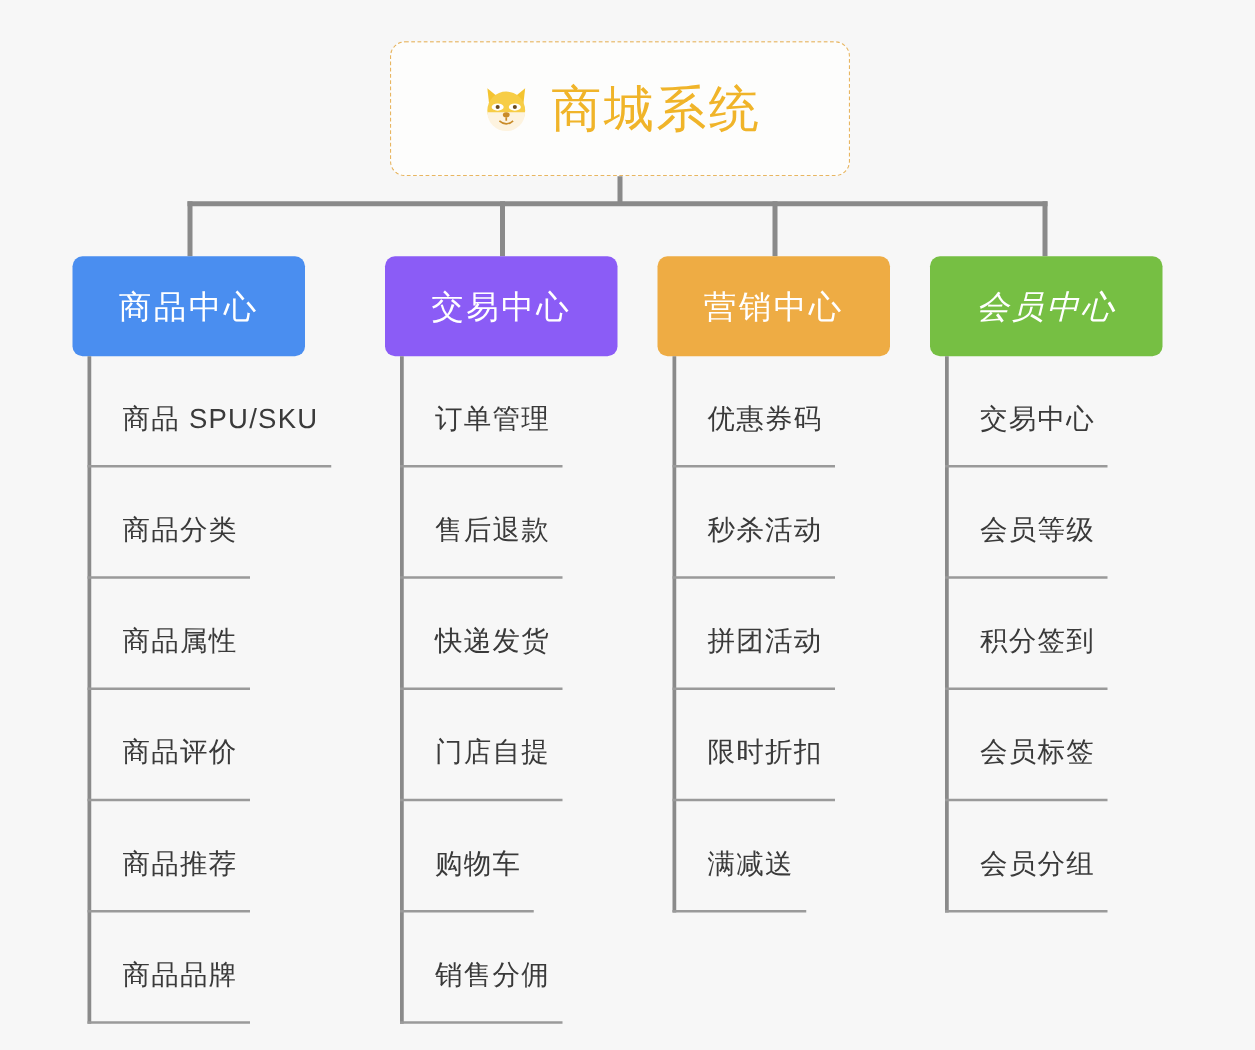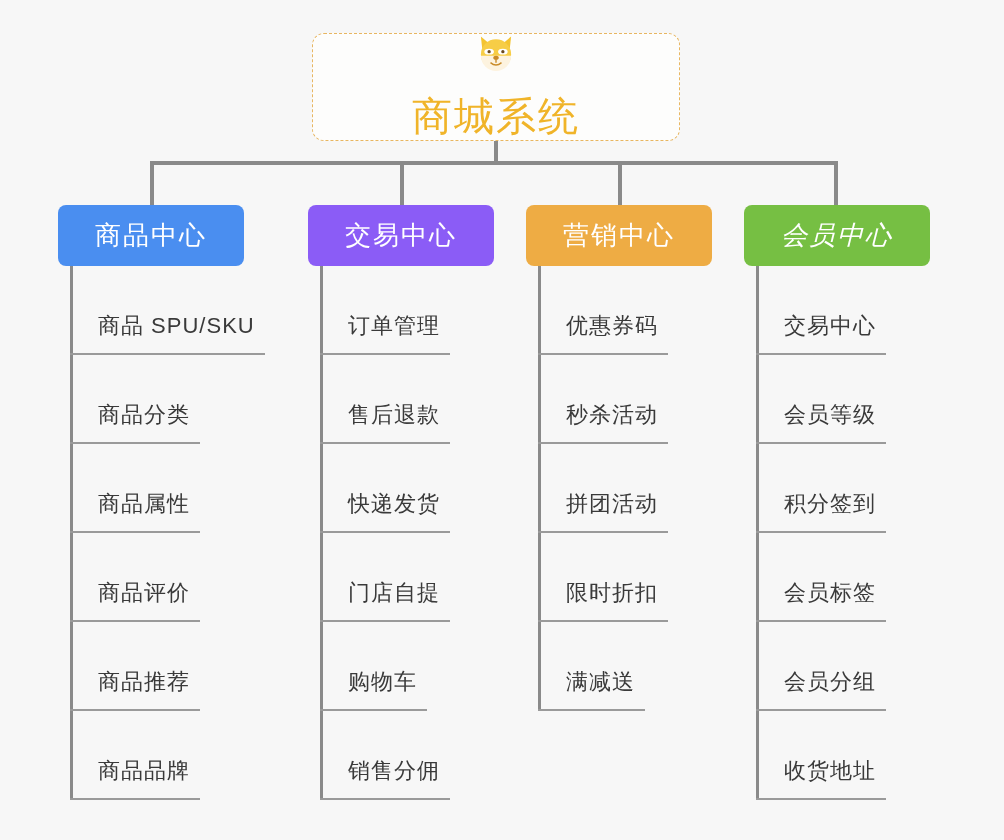--- a/index.html
+++ b/index.html
@@ -27,21 +27,20 @@
     width: 368px;
     height: 108px;
     box-sizing: border-box;
     background: #fdfdfc;
     border: 1px dashed #e8b661;
     border-radius: 12px;
     display: flex;
     align-items: center;
     justify-content: center;
     gap: 14px;
-    flex-direction: column;
   }
   .root-emoji {
     font-size: 42px;
     line-height: 1;
   }
   .root-emoji svg { display: block; }
   .root-title {
     font-size: 40px;
     color: #f0b429;
     letter-spacing: 2px;
@@ -70,21 +69,21 @@
     width: 4px;
     height: 44px;
   }
 
   
   .column {
     position: absolute;
     top: 205px;
   }
   .cat-box {
-    height: 61px;
+    height: 80px;
     border-radius: 8px;
     display: flex;
     align-items: center;
     justify-content: center;
     color: #ffffff;
     font-size: 26px;
     letter-spacing: 2px;
     box-sizing: border-box;
   }
   .leaf-spine {
@@ -95,21 +94,21 @@
   }
   .leaf {
     height: 89px;
     box-sizing: border-box;
     display: flex;
     align-items: flex-end;
     position: relative;
   }
   .leaf-label {
     display: inline-block;
-    padding: 0 10px 12px 28px;
+    padding: 0 10px 22px 28px;
     font-size: 22px;
     color: #3a3a3a;
     white-space: nowrap;
     border-bottom: 2px solid #9a9a9a;
     margin-left: -3px;
     letter-spacing: 1px;
   }
 </style>
 </head>
 <body style="background: rgb(247, 247, 247);">
@@ -230,19 +229,16 @@
         </div>
       <div class="leaf">
           <span class="leaf-label">积分签到</span>
         </div>
       <div class="leaf">
           <span class="leaf-label">会员标签</span>
         </div>
       <div class="leaf">
           <span class="leaf-label">会员分组</span>
         </div>
-      <div class="leaf">
-          <span class="leaf-label">收货地址</span>
-        </div>
     </div>
   </div>
 
 </div>
 
 </body></html>

